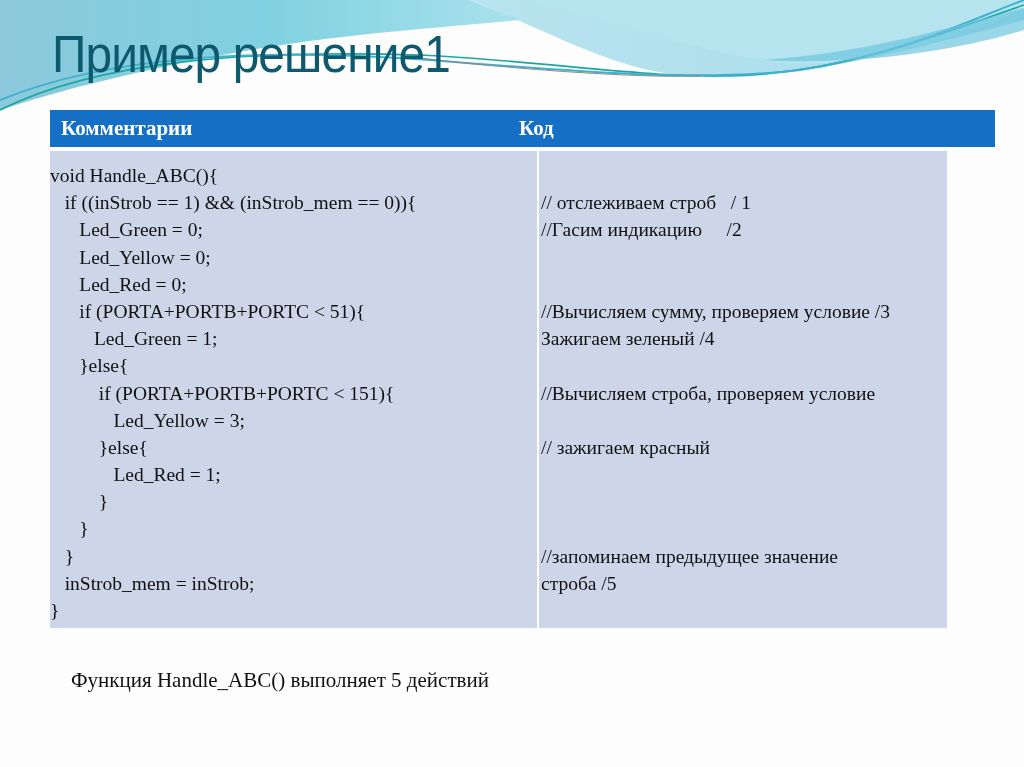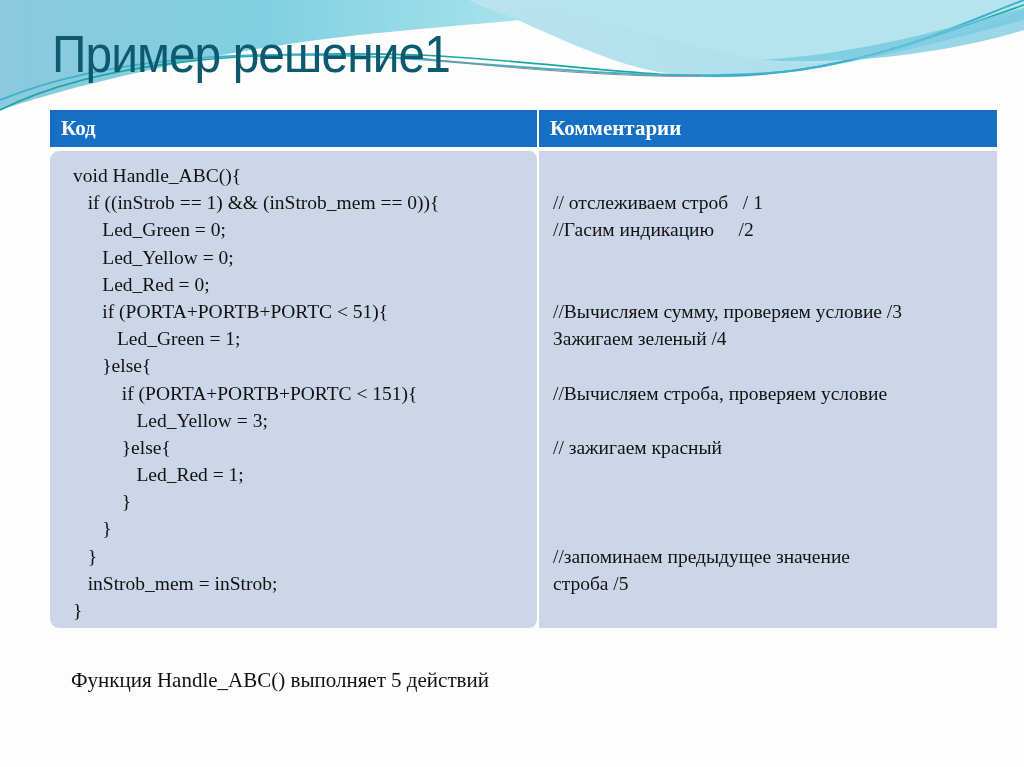--- a/index.html
+++ b/index.html
@@ -25,22 +25,22 @@
       background: #1570c5; color: #ffffff; font-weight: bold;
       font-size: 21px; line-height: 37px; padding-left: 11px; box-sizing: border-box;
     }
     .th.c1 { width: 489px; border-right: 2px solid #ffffff; }
     .th.c2 { width: 458px; }
     .tbody { display: flex; margin-top: 4px; height: 477px; }
     .td {
       background: #cdd6e9; color: #111; font-size: 19.5px; line-height: 27.2px;
       box-sizing: border-box; padding-top: 11px;
     }
-    .td.c1 { width: 489px; border-right: 2px solid #ffffff; padding-left: 23px; border-radius: 9px; }
-    .td.c2 { width: 458px; padding-left: 14px; }
+    .td.c1 { width: 489px; border-right: 2px solid #ffffff; padding-left: 0; }
+    .td.c2 { width: 408px; padding-left: 2px; }
     .line { white-space: pre; height: 27.2px; }
     .footer {
       position: absolute; left: 71px; top: 668px; font-size: 21px; color: #111; z-index: 2;
     }
   </style>
 </head>
 <body>
 
 <svg class="bg-waves" viewBox="0 0 1024 160" preserveAspectRatio="none">
   <defs>
@@ -60,22 +60,22 @@
   <path d="M0,110 C100,60 250,50 420,55 C560,62 650,80 750,75 C860,68 950,30 1024,5" stroke="#1aa7a0" stroke-width="1.6" fill="none"></path>
   <path d="M0,100 C110,55 260,48 430,60 C580,72 700,82 800,70 C900,55 970,20 1024,0" stroke="#3fb0cf" stroke-width="2" fill="none"></path>
   <path d="M420,58 C520,70 640,78 700,76" stroke="#8a8a8a" stroke-width="1" fill="none"></path>
   <path d="M760,60 C860,55 960,25 1024,8 L1024,30 C960,50 860,66 760,60 Z" fill="#6cc4de" opacity="0.7"></path>
 </svg>
 
 <h1 class="title">Пример решение1</h1>
 
 <div class="table">
   <div class="thead">
+    <div class="th c2">Комментарии</div>
     <div class="th c1">Код</div>
-    <div class="th c2">Комментарии</div>
   </div>
   <div class="tbody">
     <div class="td c1">
       <div class="line">void Handle_ABC(){</div>
       <div class="line">   if ((inStrob == 1) &amp;&amp; (inStrob_mem == 0)){</div>
       <div class="line">      Led_Green = 0;</div>
       <div class="line">      Led_Yellow = 0;</div>
       <div class="line">      Led_Red = 0;</div>
       <div class="line">      if (PORTA+PORTB+PORTC &lt; 51){</div>
       <div class="line">         Led_Green = 1;</div>

